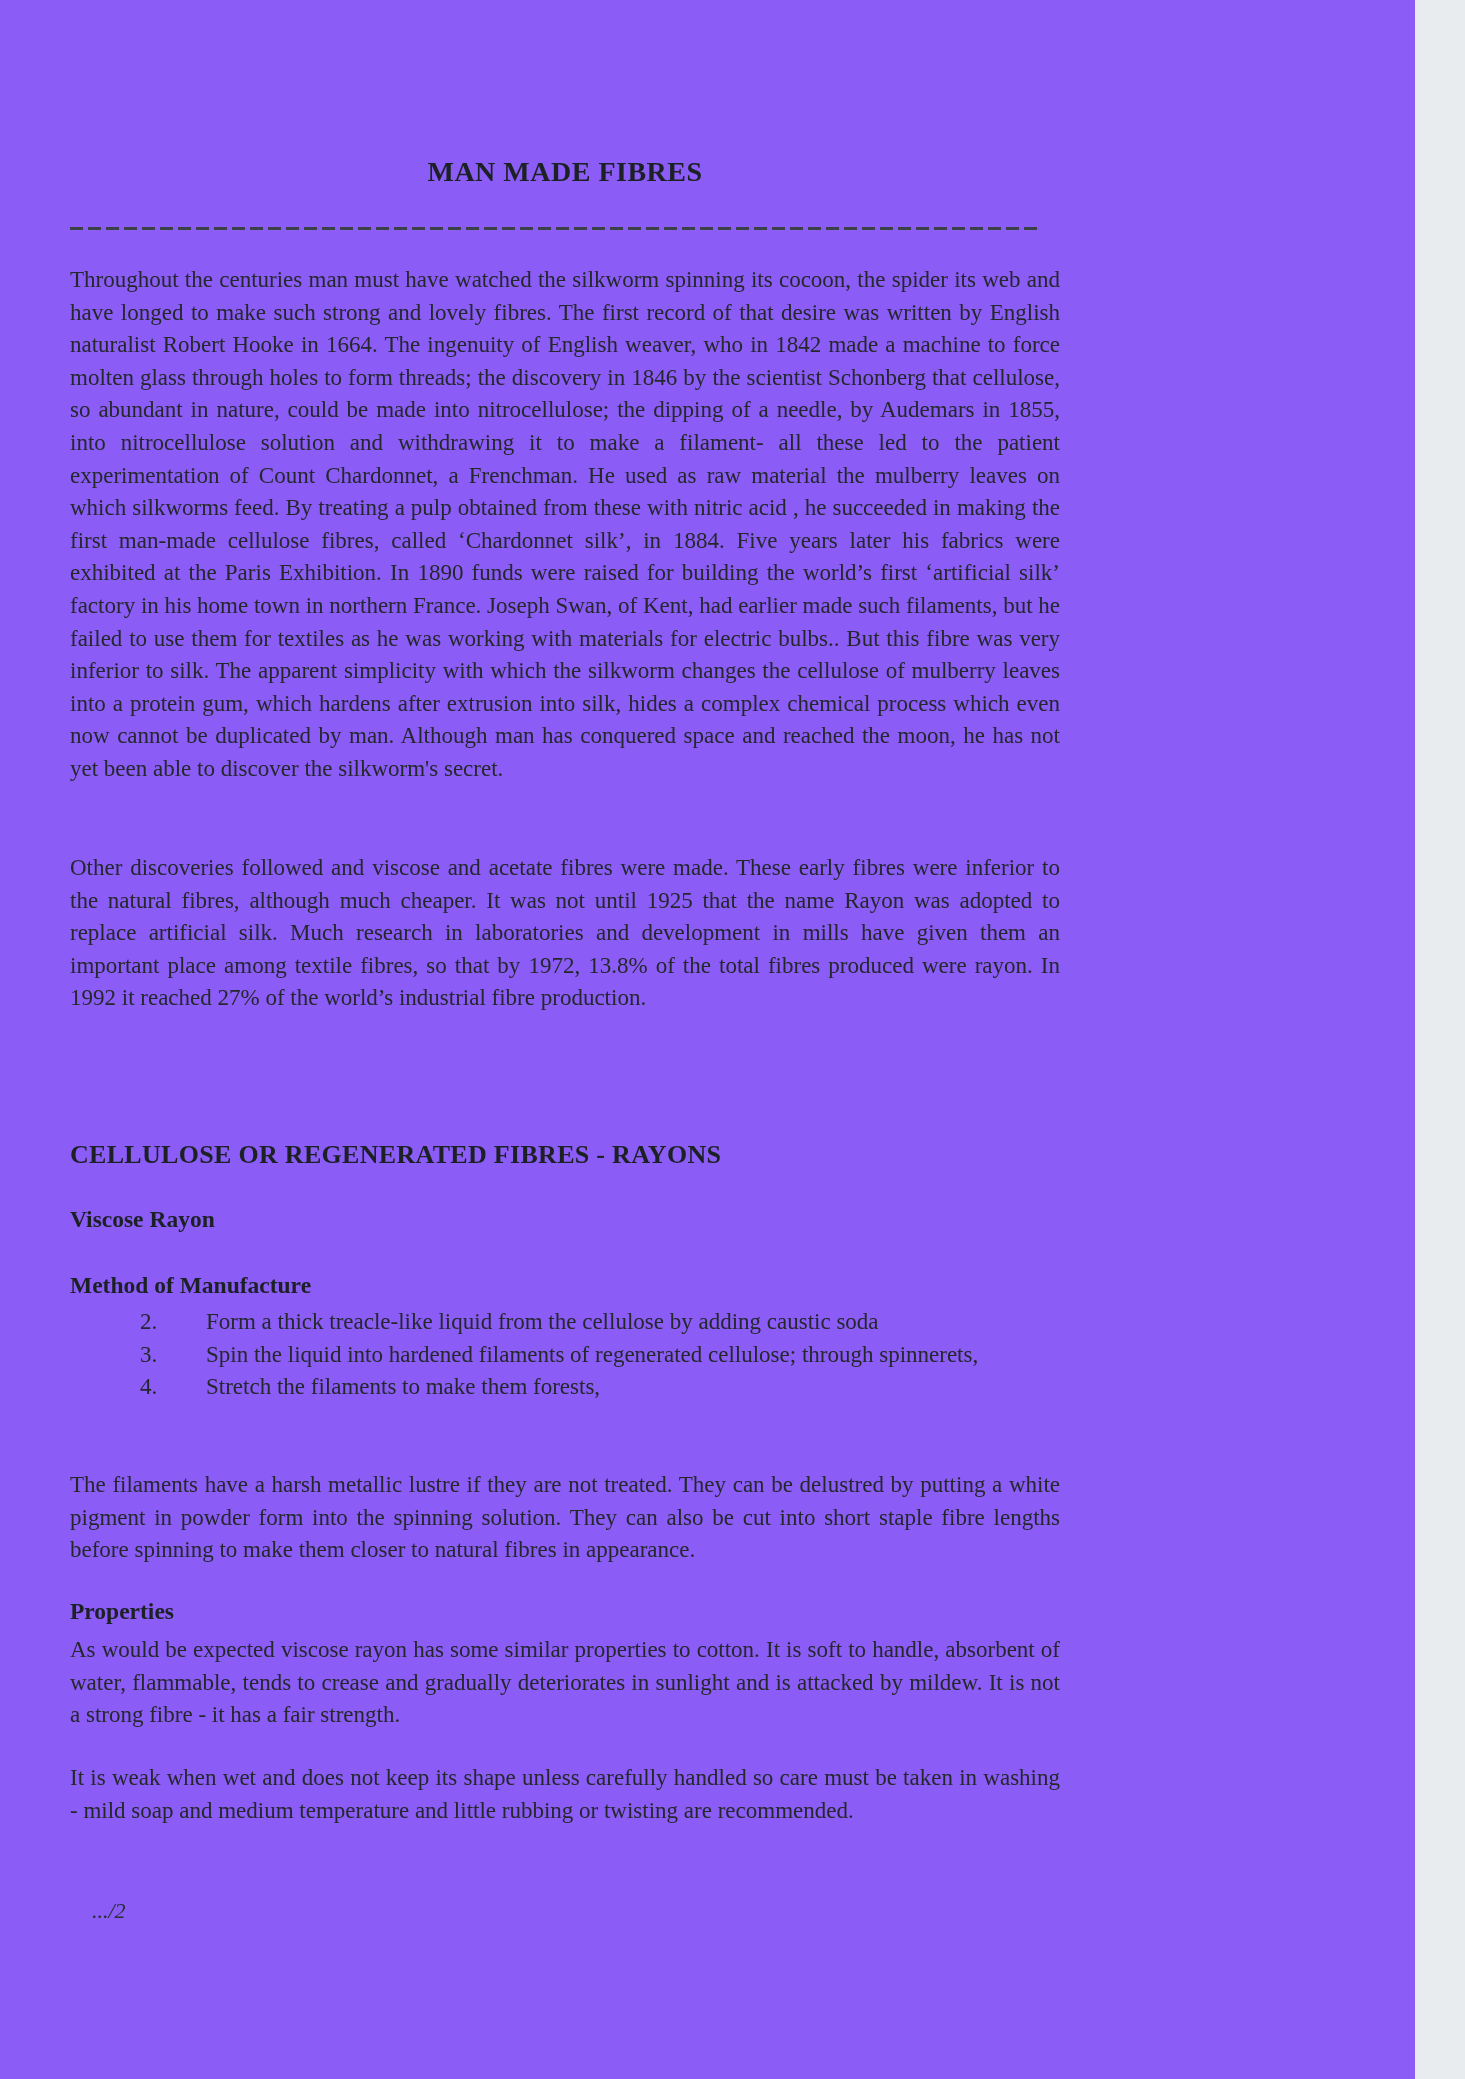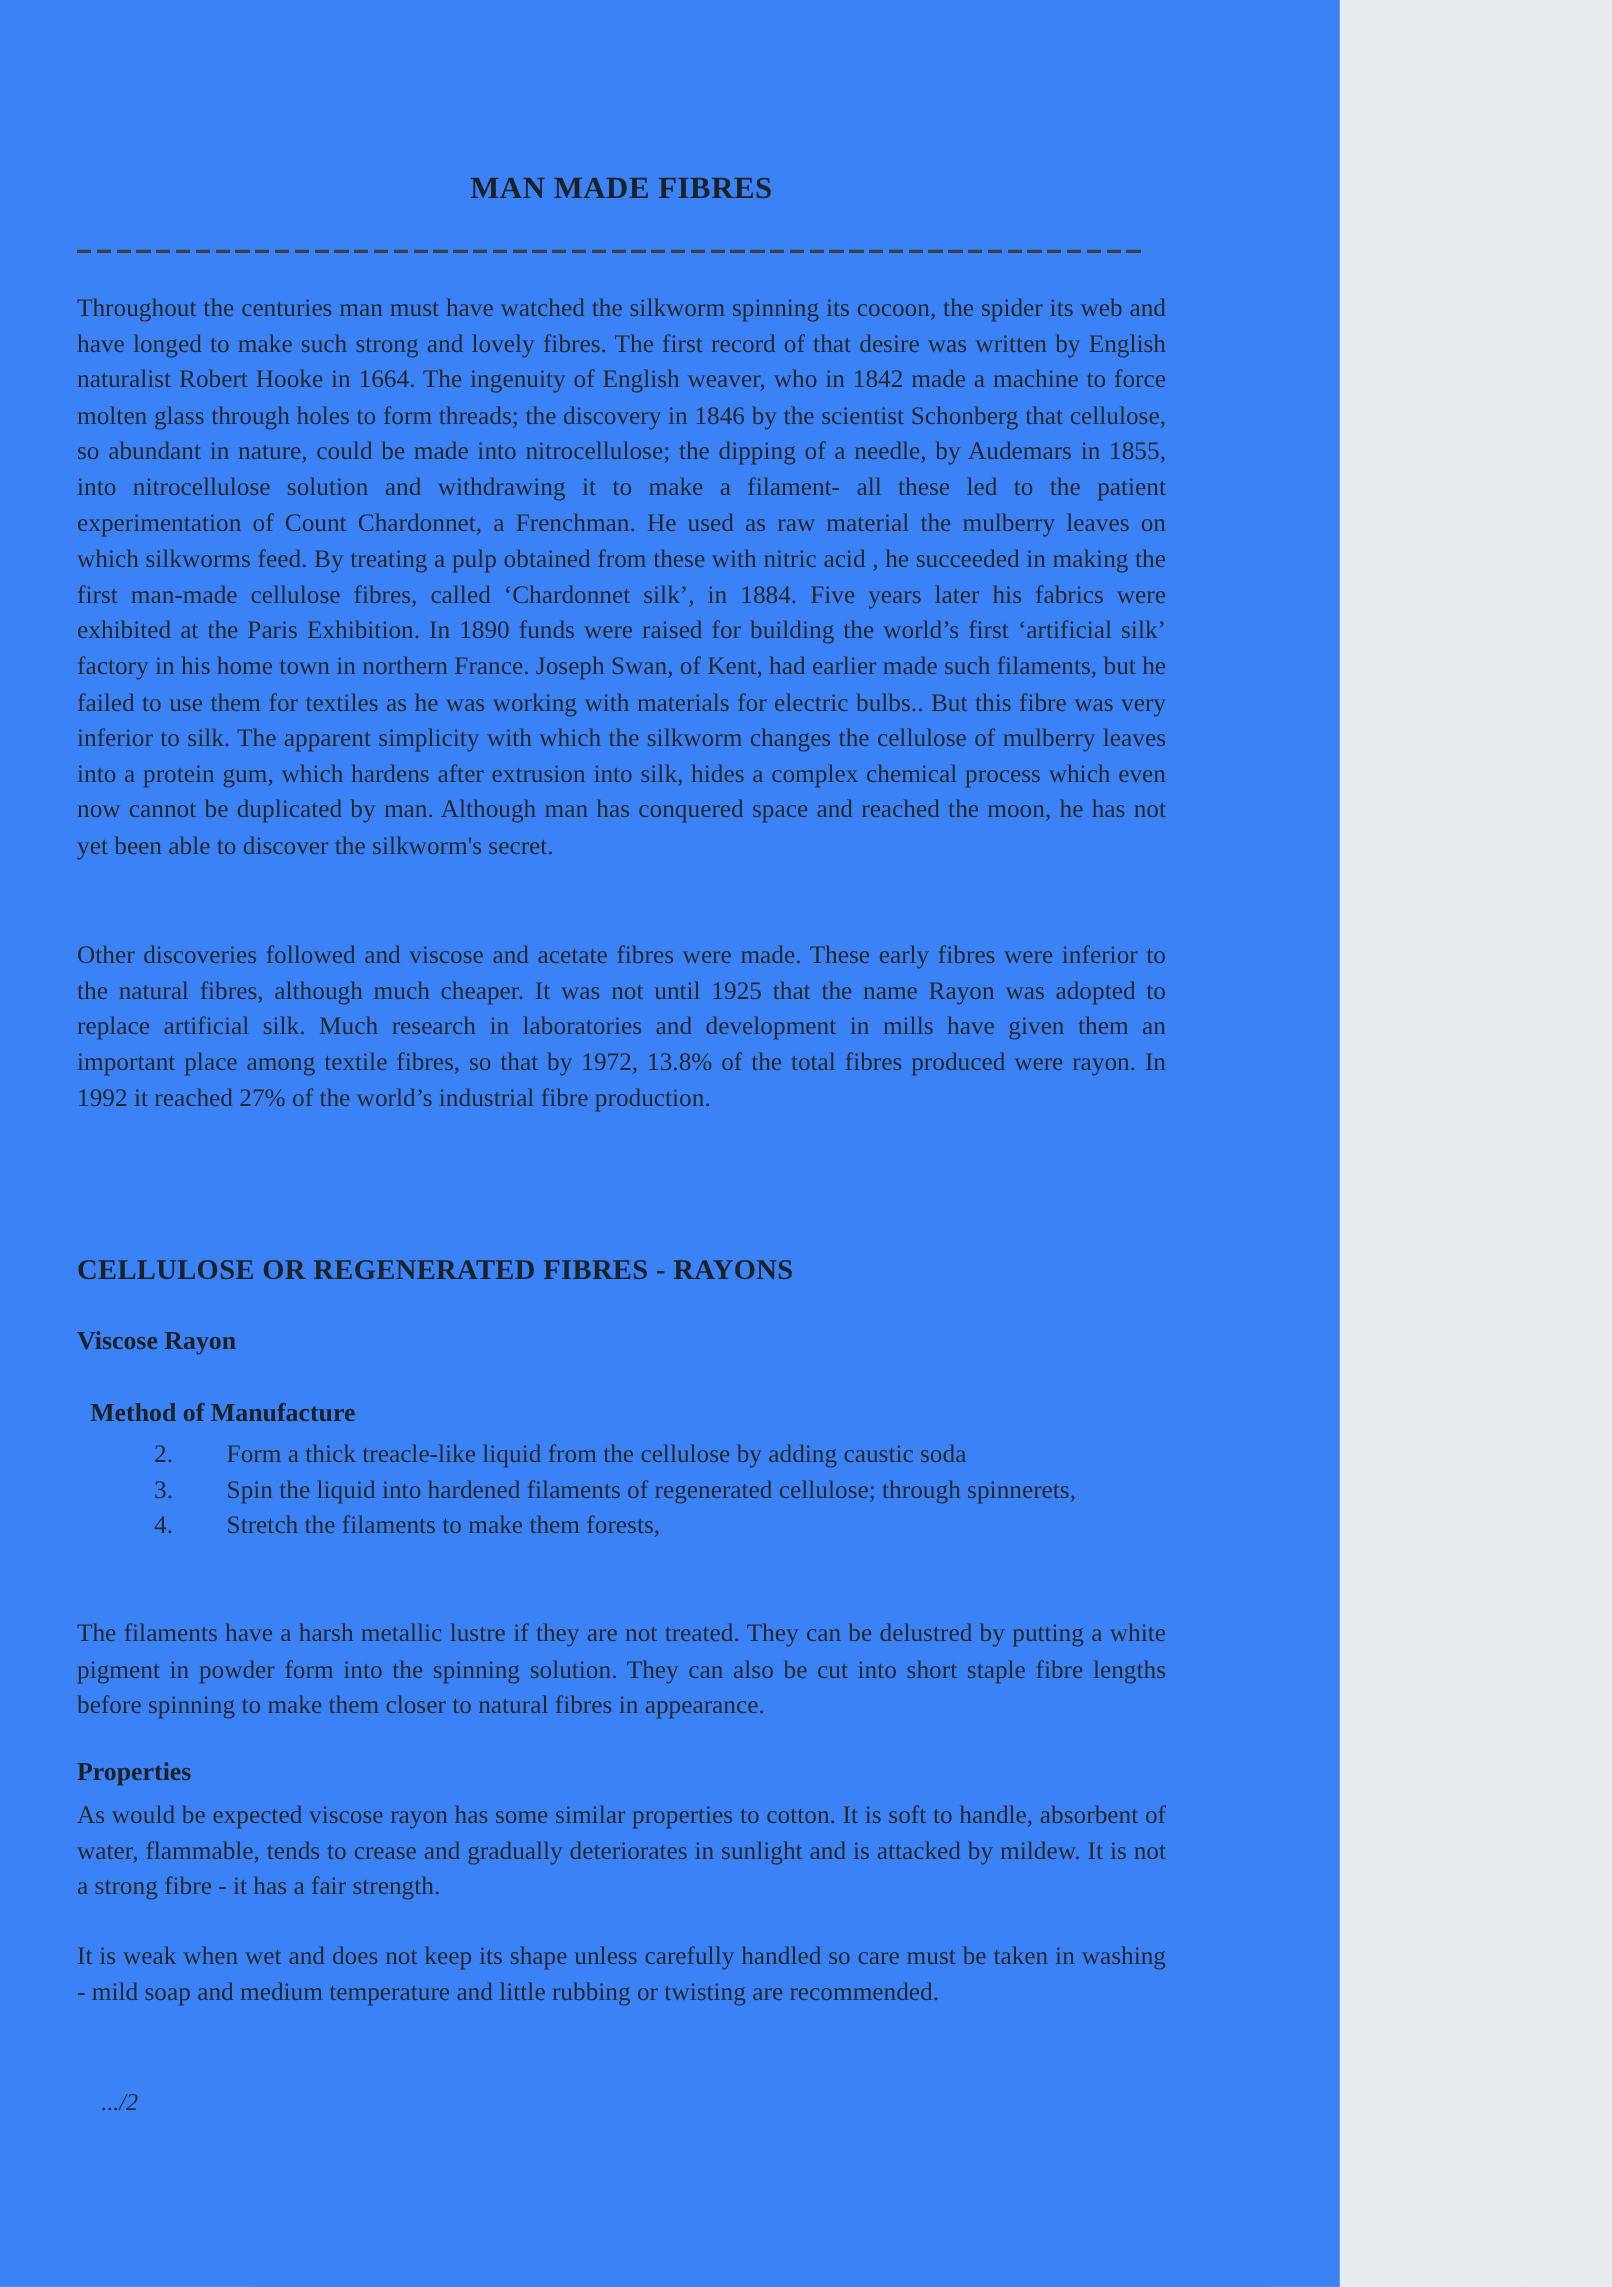--- a/index.html
+++ b/index.html
@@ -2,23 +2,23 @@
 <html><head>
 <meta charset="utf-8">
 <style>
   html, body {
     margin: 0;
     padding: 0;
     background: #e8ecef;
   }
   .sheet {
     position: relative;
-    width: 1218px;
+    width: 1415px;
     height: 2079px;
-    background: #3b82f6;
+    background: #8b5cf6;
     font-family: "Liberation Serif", "DejaVu Serif", serif;
     color: #24282c;
     overflow: hidden;
   }
   .col {
     position: absolute;
     left: 70px;
     width: 990px;
   }
   .doc-title {
@@ -53,21 +53,21 @@
     color: #1c2126;
     letter-spacing: 0.3px;
   }
   .h3-heading {
     margin: 0;
     font-size: 23.5px;
     font-weight: bold;
     color: #1c2126;
   }
   .h3-viscose    { top: 1206px; }
-  .h3-method     { top: 1272px; margin-left: 12px; }
+  .h3-method     { top: 1272px; }
   .h3-properties { top: 1598px; }
   .steps { top: 1306px; }
   .step {
     padding-left: 70px;
     font-size: 23px;
     line-height: 32.6px;
     white-space: nowrap;
   }
   .step .num {
     display: inline-block;

